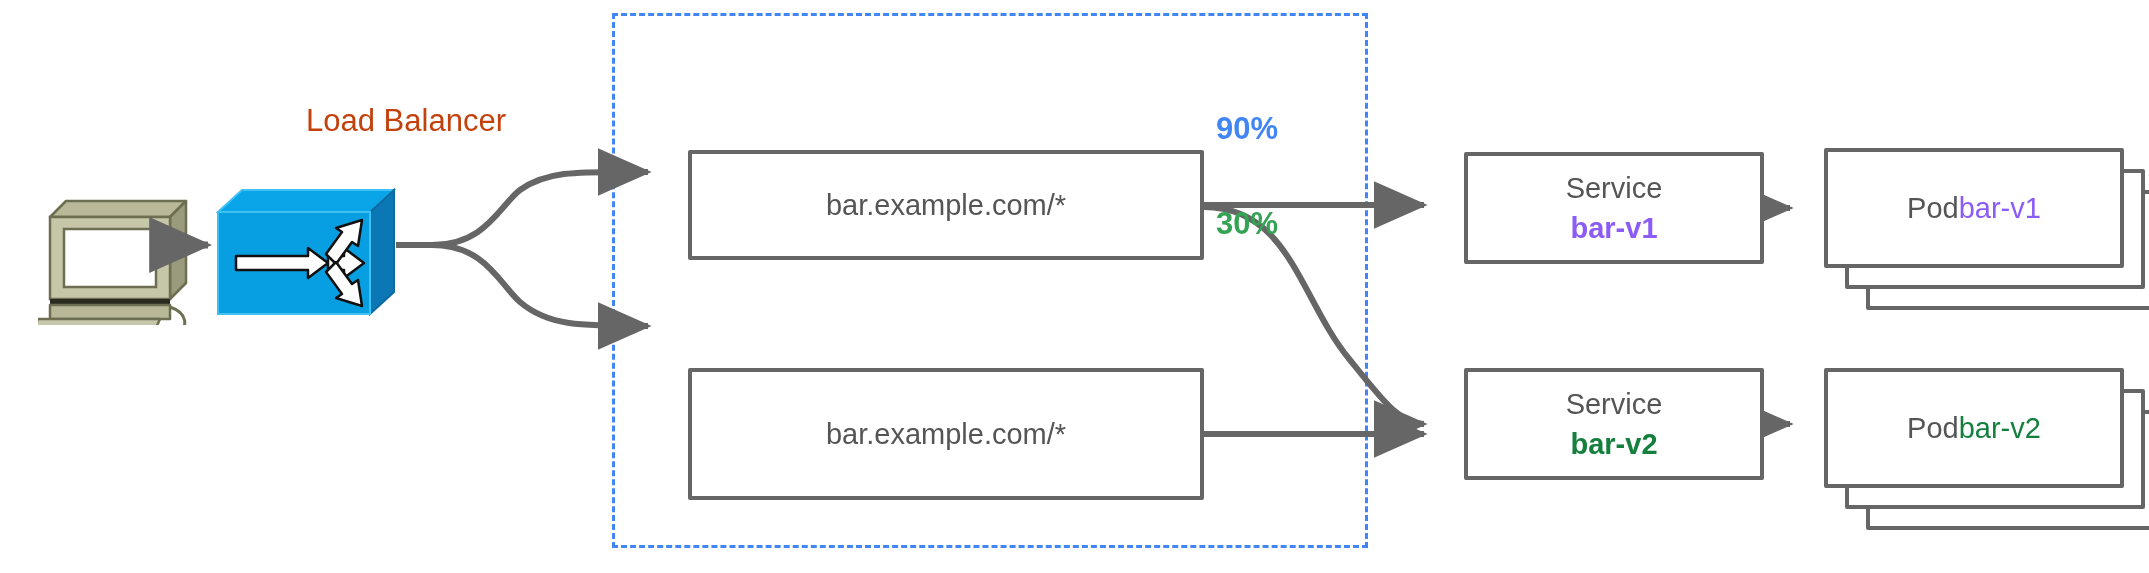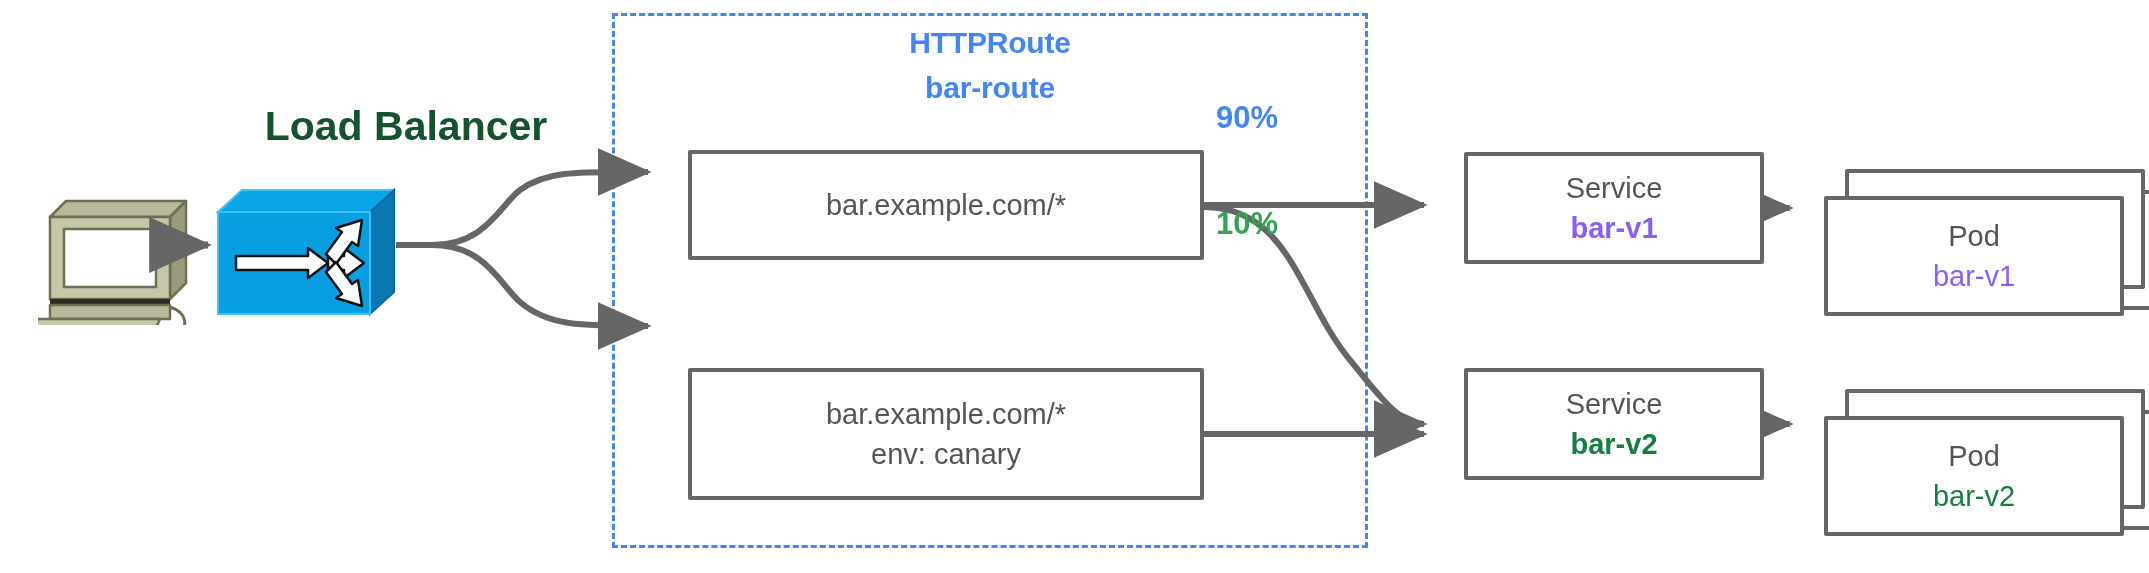--- a/index.html
+++ b/index.html
@@ -78,43 +78,43 @@
     height: 120px;
     border: 4px solid #666666;
     box-sizing: border-box;
     background: #ffffff;
     border-radius: 2px;
   }
   .pod-layer.l3 { left: 42px; top: 42px; }
   .pod-layer.l2 { left: 21px; top: 21px; }
   .pod-layer.l1 {
     left: 0px; top: 0px;
-    display: flex; flex-direction: column;
+    display: flex; flex-direction: row;
     align-items: center; justify-content: center;
-    color: #555555; font-size: 29px; line-height: 40px; text-align: center; margin-top: 48px;
+    color: #555555; font-size: 29px; line-height: 40px; text-align: center;
   }
 
   
   .lb-label {
     left: 196px;
     top: 103px;
     width: 420px;
     text-align: center;
-    color: #14532d;
-    font-weight: bold;
-    font-size: 41px;
+    color: #c2410c;
+    font-weight: normal;
+    font-size: 31px;
   }
 
   
   .pct {
     font-weight: bold;
     font-size: 31px;
     white-space: nowrap;
   }
-  .pct-90 { left: 1216px; top: 100px; color: #4285f4; }
+  .pct-90 { left: 1216px; top: 111px; color: #4285f4; }
   .pct-10 { left: 1216px; top: 206px; color: #34a353; }
 
   svg.overlay {
     position: absolute;
     left: 0; top: 0;
     width: 2149px; height: 573px;
     pointer-events: none;
   }
   svg.icon-svg { display: block; }
 </style>
@@ -164,24 +164,20 @@
         <polygon points="112,68 128,68 128,60 148,75 128,90 128,82 112,82"></polygon>
 
         <polygon points="110,66 126,44 120,40 146,32 142,58 136,54 120,76"></polygon>
 
         <polygon points="110,84 126,106 120,110 146,118 142,92 136,96 120,74"></polygon>
       </g>
     </svg>
   </div>
 
   <div class="abs route-group"></div>
-  <div class="abs route-group-title">
-    <div>HTTPRoute</div>
-    <div>bar-route</div>
-  </div>
 
   <svg class="overlay" xmlns="http://www.w3.org/2000/svg">
     <defs>
       <marker id="arrowhead" markerWidth="9" markerHeight="8" refX="8.4" refY="4" orient="auto" markerUnits="strokeWidth">
         <polygon points="0,0 9,4 0,8" fill="#666666"></polygon>
       </marker>
     </defs>
 
     <line x1="168" y1="245" x2="208" y2="245" stroke="#666666" stroke-width="7" marker-end="url(#arrowhead)"></line>
 
@@ -194,29 +190,28 @@
     <path d="M1204,207 C1290,207 1300,300 1350,360 C1382,400 1400,424 1424,424" stroke="#666666" stroke-width="6" fill="none" marker-end="url(#arrowhead)"></path>
 
     <path d="M1204,434 L1424,434" stroke="#666666" stroke-width="6" fill="none" marker-end="url(#arrowhead)"></path>
 
     <path d="M1764,208 L1790,208" stroke="#666666" stroke-width="6" fill="none" marker-end="url(#arrowhead)"></path>
 
     <path d="M1764,424 L1790,424" stroke="#666666" stroke-width="6" fill="none" marker-end="url(#arrowhead)"></path>
   </svg>
 
   <div class="abs pct pct-90">90%</div>
-  <div class="abs pct pct-10">10%</div>
+  <div class="abs pct pct-10">30%</div>
 
   <div class="abs gbox route-box-1">
     <div>bar.example.com/*</div>
   </div>
 
   <div class="abs gbox route-box-2">
     <div>bar.example.com/*</div>
-    <div>env: canary</div>
   </div>
 
   <div class="abs gbox svc-box-1">
     <div>Service</div>
     <div class="sub blue-txt">bar-v1</div>
   </div>
 
   <div class="abs gbox svc-box-2">
     <div>Service</div>
     <div class="sub green-txt">bar-v2</div>

